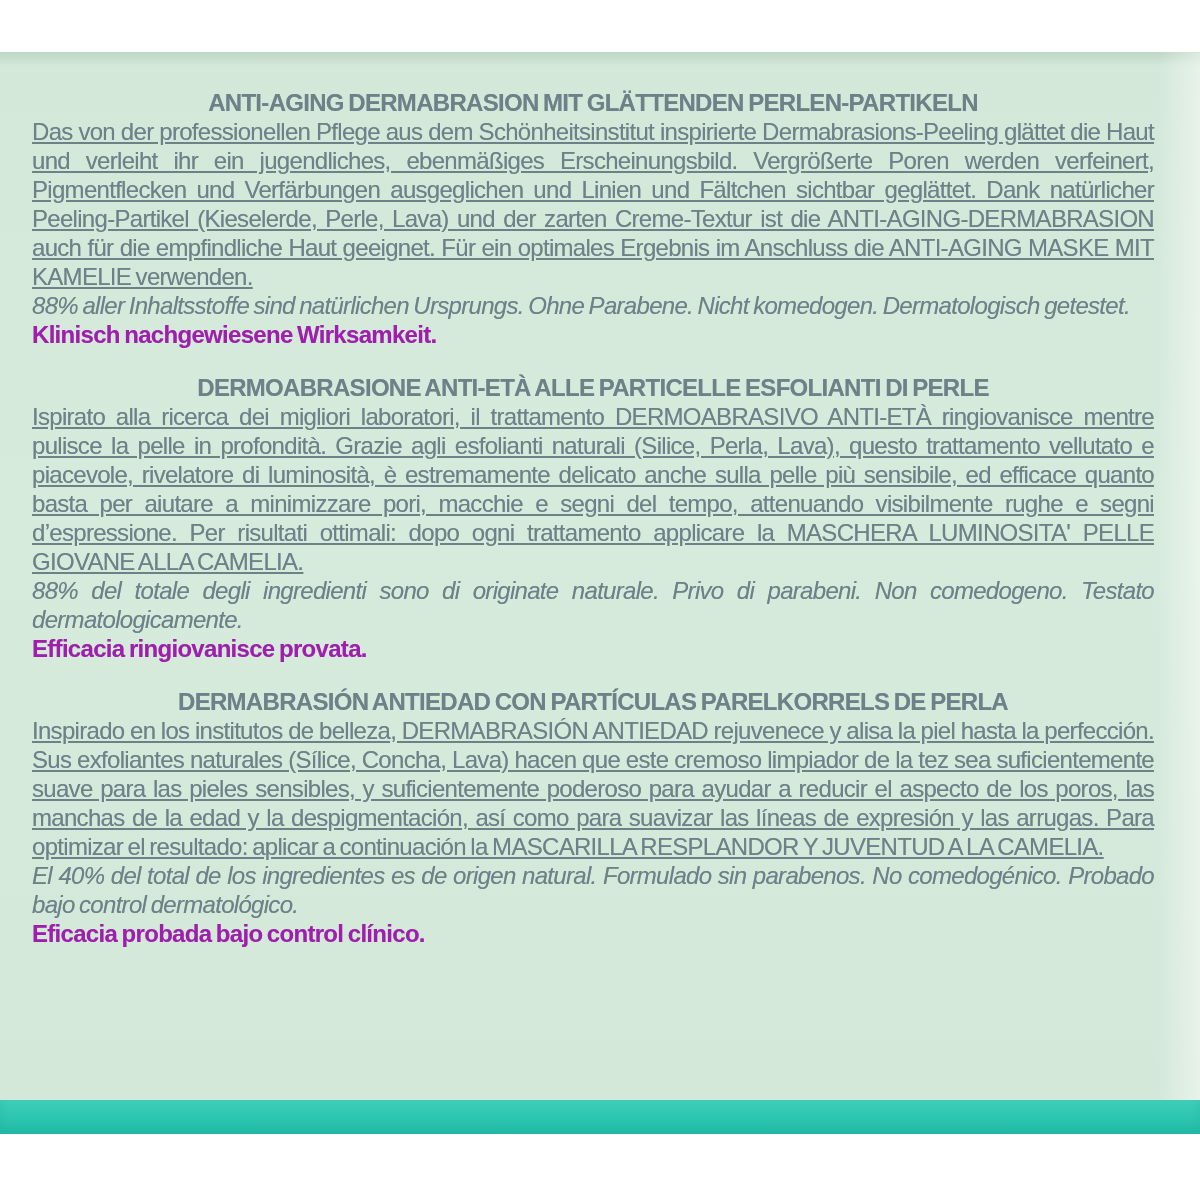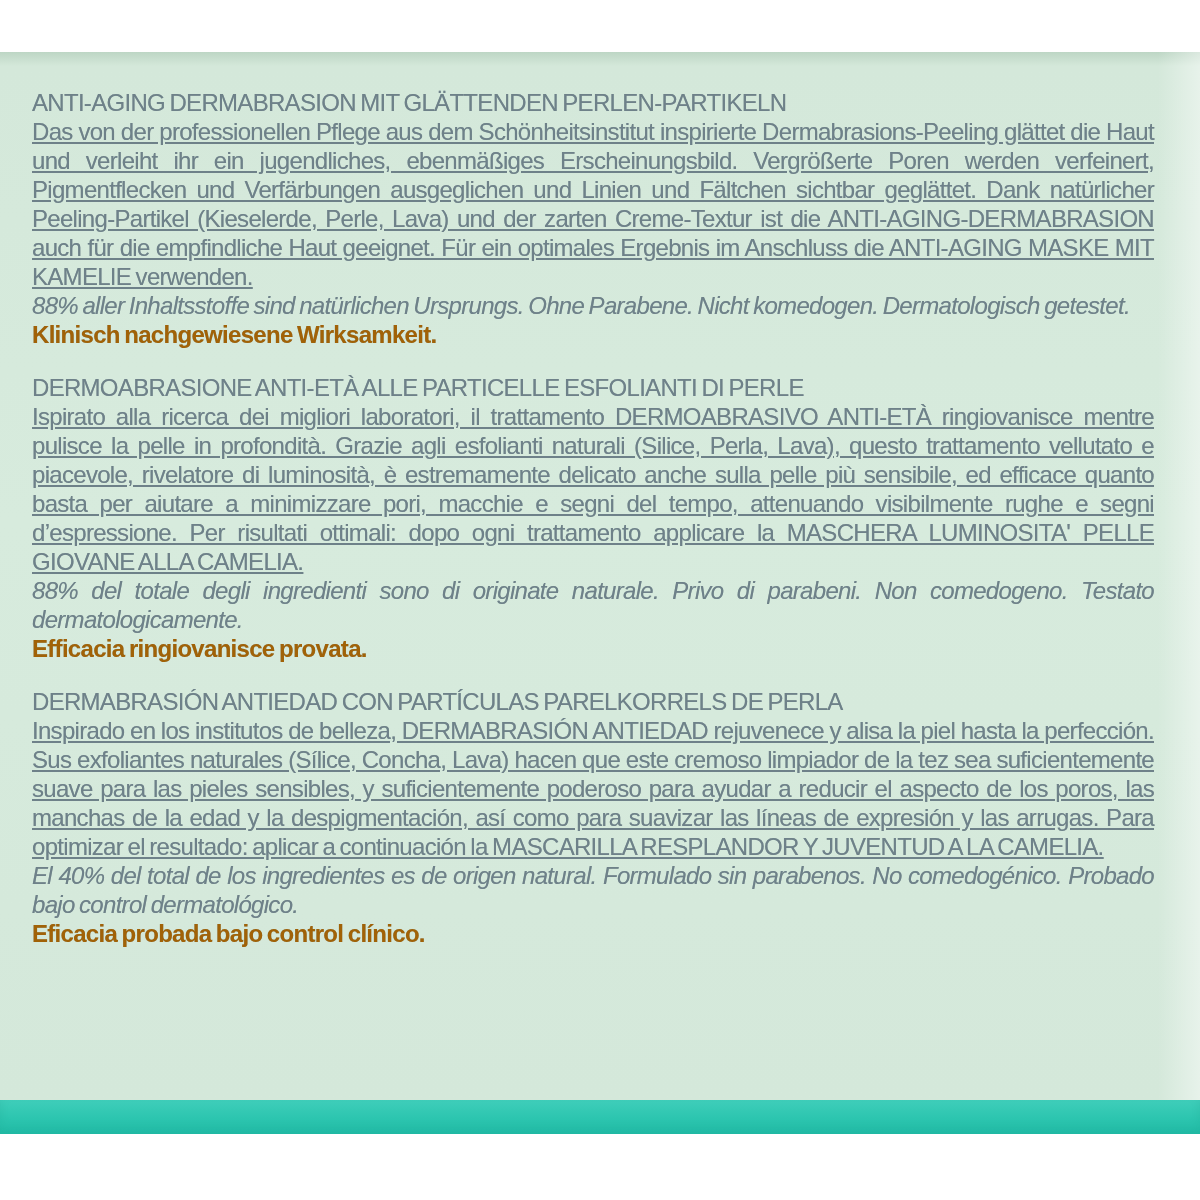--- a/index.html
+++ b/index.html
@@ -49,24 +49,24 @@
     color: var(--text_color, #6e8189);
     font-size: 24px;
     line-height: 29px;
     letter-spacing: -0.7px;
     word-spacing: -1.5px;
     text-shadow: 0 0 0.5px rgba(110, 129, 137, 0.55);
   }
   .section { margin: 0; }
   .section + .section { margin-top: 24px; }
   .content p { margin: 0; }
-  .t  { text-align: left; }
+  .t  { text-align: center; font-weight: bold; }
   .b  { text-align: justify; text-decoration: underline; }
   .i  { text-align: justify; font-style: italic; }
-  .hl { font-weight: bold; color: #a16207; }
+  .hl { font-weight: bold; color: #a21caf; }
 </style>
 </head>
 <body>
 
 <div class="stage">
   <div class="panel"></div>
   <div class="band"></div>
 
   <div class="content">
 

